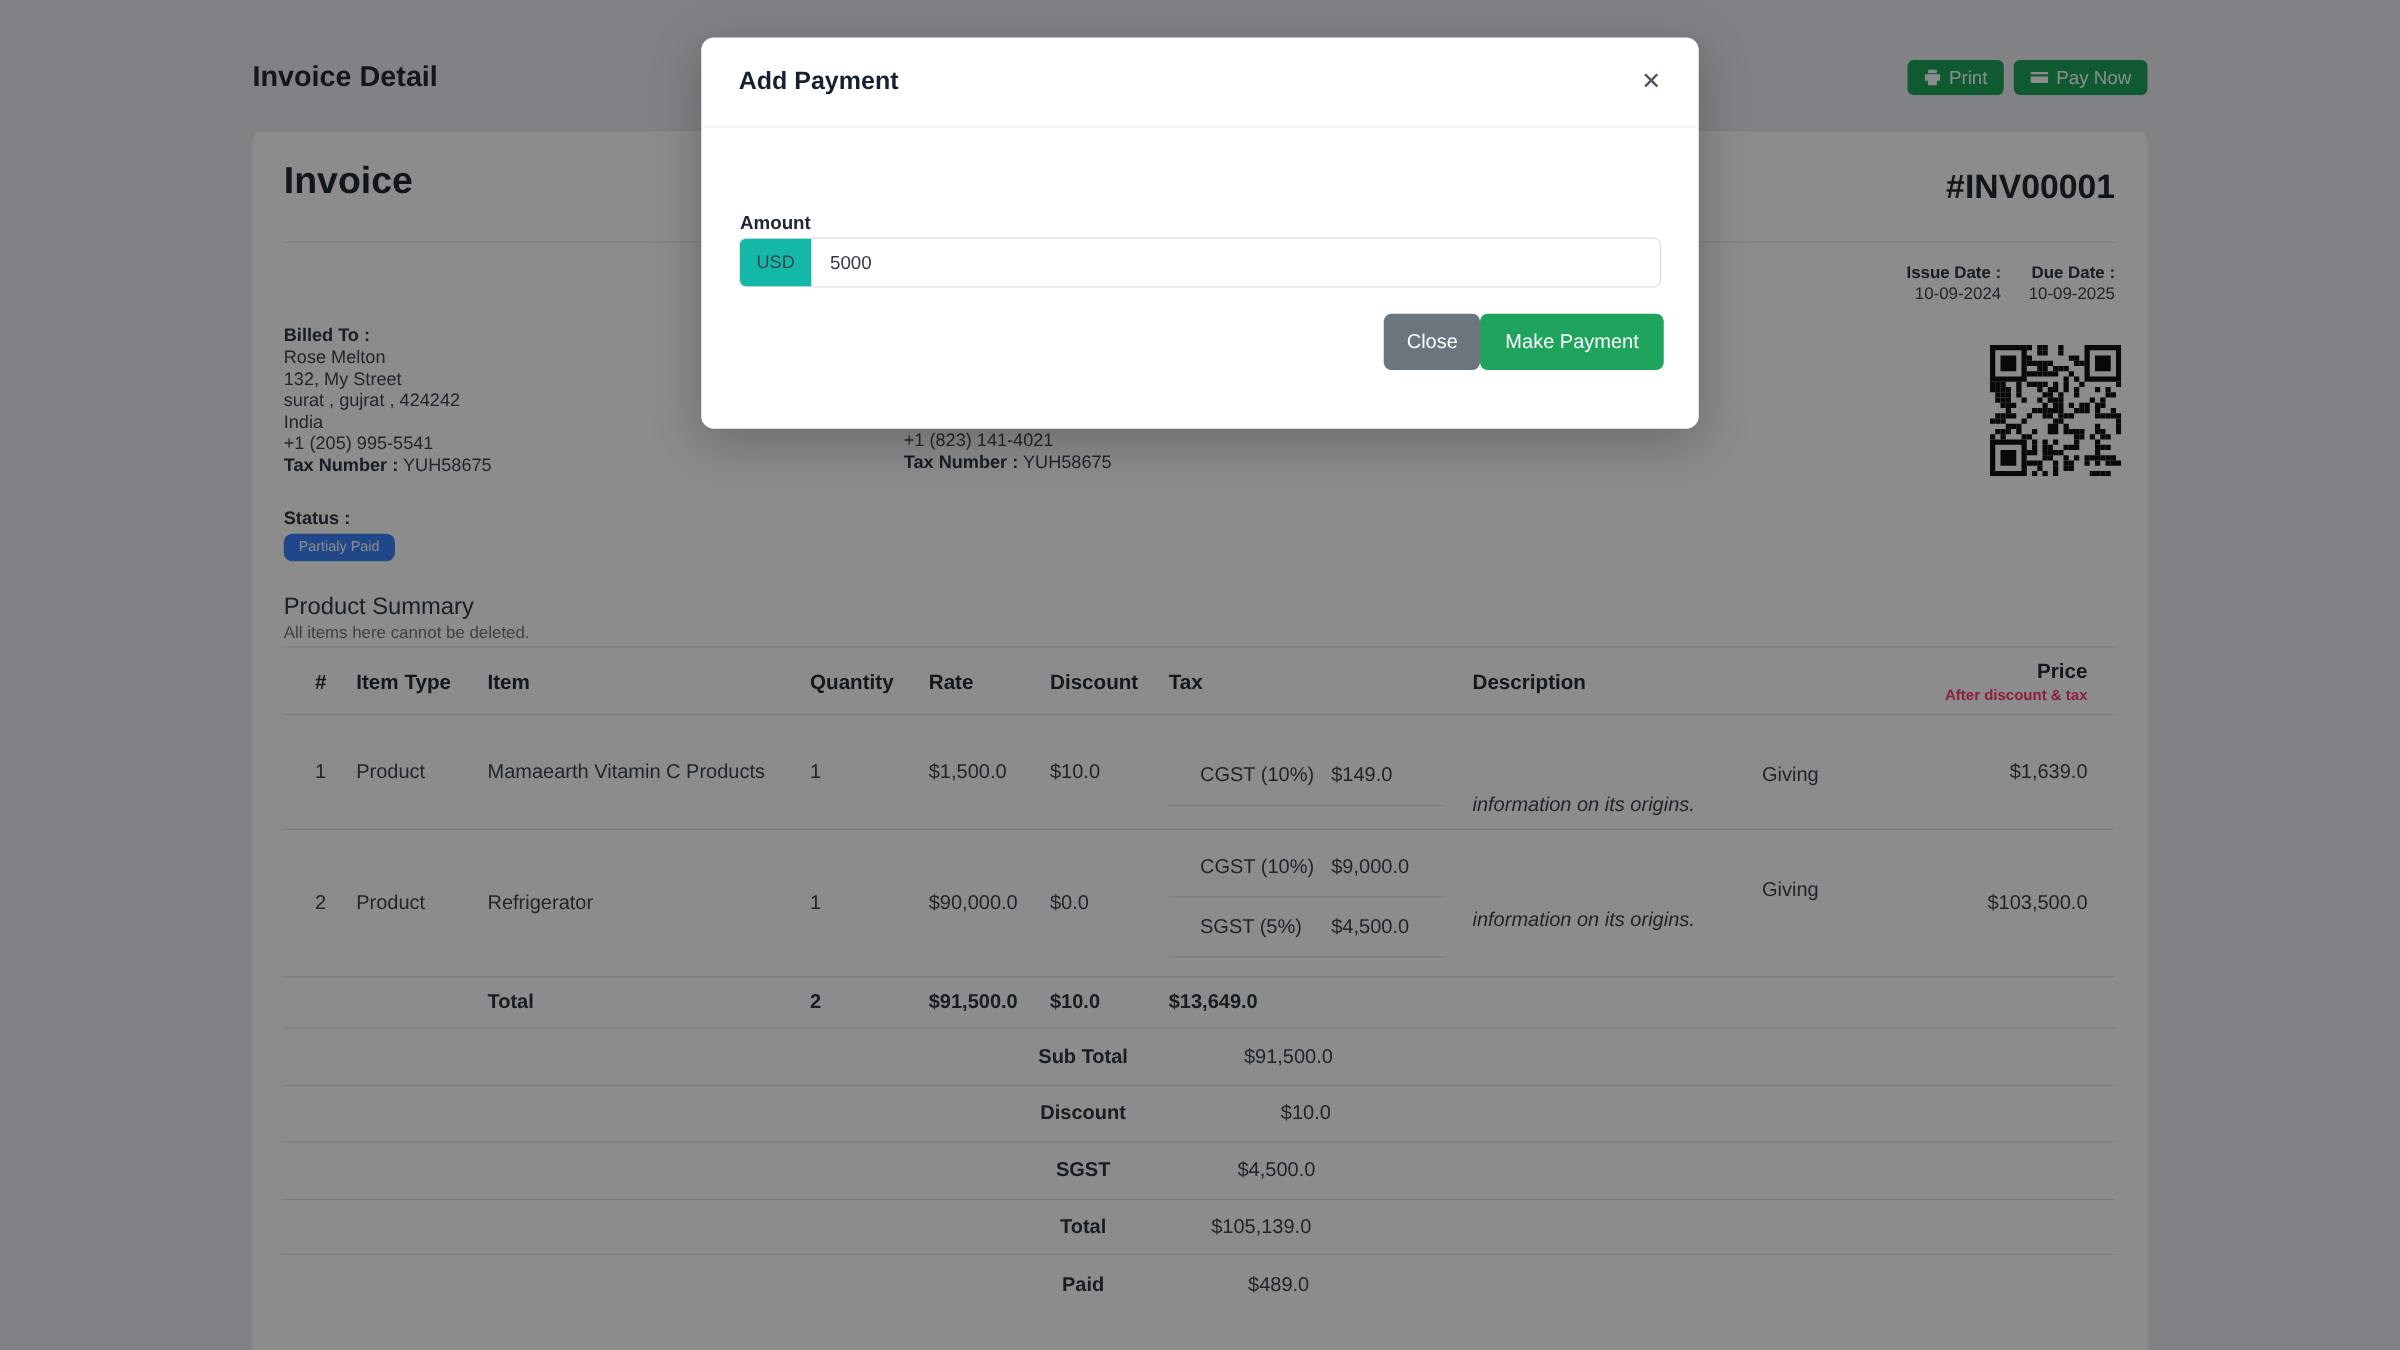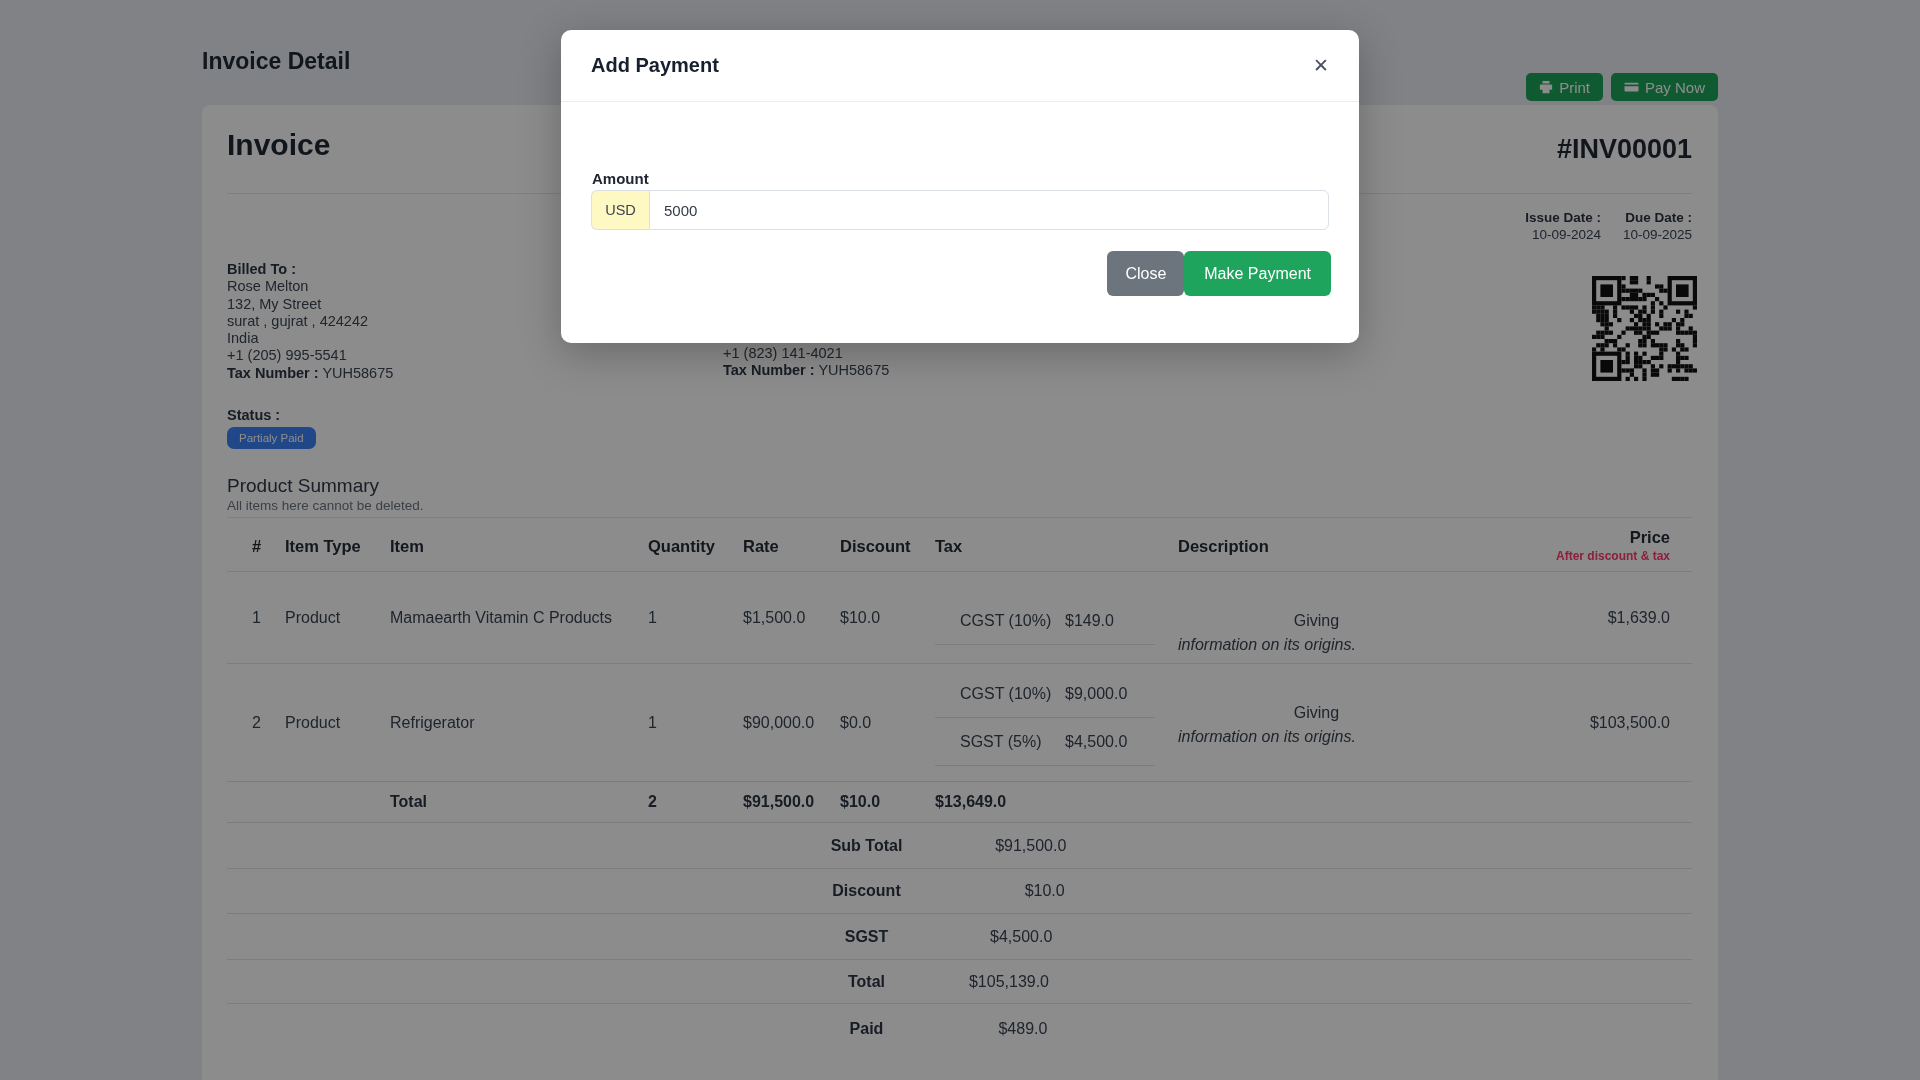--- a/index.html
+++ b/index.html
@@ -6,21 +6,21 @@
   html,body { width:1920px; height:1080px; overflow:hidden; }
   body { font-family:"Liberation Sans","DejaVu Sans",sans-serif; background:#e9edf2; position:relative; }
 
   .stage { position:absolute; inset:0; width:1920px; height:1080px; overflow:hidden; }
 
   
   .page-title { position:absolute; left:202px; top:48px; font-size:23px; font-weight:bold; color:#222b36; }
   .header-actions { position:absolute; top:48px; right:202px; display:flex; gap:8px; }
   .btn-green { background:#1ea45c; color:#fff; border:none; border-radius:5px; font-size:15px;
                padding:6px 13px; display:flex; align-items:center; gap:6px; cursor:pointer;
-               font-family:inherit; height:28px;margin-top:25px; }
+               font-family:inherit; height:28px; }
 
   
   .card { position:absolute; left:202px; top:105px; width:1516px; height:1030px; background:#ffffff;
           border-radius:8px 8px 0 0; }
   .inv-heading { position:absolute; left:227px; top:128px; font-size:30px; font-weight:bold; color:#1f2833; }
   .inv-number  { position:absolute; right:228px; top:134px; font-size:27px; font-weight:bold; color:#1f2833; }
   .inv-divider { position:absolute; left:227px; top:193px; width:1465px; height:1px; background:#e4e8ed; }
 
   .addr { position:absolute; left:227px; top:261px; font-size:14.5px; line-height:17.3px; color:#3c4654; }
   .addr b { color:#2c3644; }
@@ -50,21 +50,21 @@
   .th-price .subnote { display:block; font-size:12px; color:#ff3a6e; font-weight:bold; }
   .r1 { height:91px; }
   .r2 { height:118px; }
   .cell-price { text-align:right; padding-right:22px; }
   .tax-cell { align-self:stretch; }
   .r1 .tax-cell { padding-top:25px; }
   .r2 .tax-cell { padding-top:6px; }
   .tax-line { display:grid; grid-template-columns:105px auto; padding-left:25px; width:220px;
               height:48px; align-items:center; border-bottom:1px solid #dee2e6; }
   .desc-cell { align-self:stretch; padding-top:37px; line-height:24px; }
-  .desc-l1 { text-align:center; padding-right:15px; }
+  .desc-l1 { text-align:right; padding-right:15px; }
   .desc-l2 { text-align:left;font-style:italic; }
   .trow-total { height:42px; font-weight:bold; color:#2c3644; border-top:1px solid #dee2e6;
                 border-bottom:1px solid #dee2e6; }
 
   .srow { display:flex; justify-content:center; align-items:center; border-bottom:1px solid #dee2e6;
           font-size:16px; color:#3a4453; }
   .srow .slabel { font-weight:bold; color:#2c3644; }
   .srow .svalue { width:186px; text-align:right; padding-right:22px; }
   .sr1{height:46px}.sr2{height:45px}.sr3{height:45px}.sr4{height:46px}.sr5{height:44px}.sr6{height:50px; border-bottom:none;}
 
@@ -75,21 +75,21 @@
   .modal-header { height:72px; display:flex; align-items:center; justify-content:space-between;
                   padding:0 30px; border-bottom:1px solid #e9edf2; }
   .modal-title { font-size:20px; font-weight:bold; color:#16202e; }
   .modal-close { background:none; border:none; font-size:19px; color:#4a5260; cursor:pointer; line-height:1; }
   .tabs { display:flex; justify-content:center; align-items:center; gap:27px; margin-top:22px; }
   .tab { background:none; border:none; color:#1ea45c; font-size:15.5px; cursor:pointer; font-family:inherit;
          padding:8px 2px; }
   .tab.active { background:#1ea45c; color:#ffffff; border-radius:19px; padding:9px 17px; }
   .amount-label { position:absolute; left:31px; top:140px; font-size:15px; font-weight:bold; color:#202733; }
   .input-group { position:absolute; left:30px; top:160px; width:738px; height:40px; display:flex; }
-  .ig-addon { width:58px; background:#fef9c3; border:1px solid #dbe0e6; border-right:none;
+  .ig-addon { width:58px; background:#14b8a6; border:1px solid #dbe0e6; border-right:none;
               border-radius:6px 0 0 6px; display:flex; align-items:center; justify-content:center;
               font-size:14.5px; color:#3a4453; }
   .ig-input { flex:1; border:1px solid #dbe0e6; border-radius:0 6px 6px 0; font-size:15px; color:#333b46;
               padding:0 14px; font-family:inherit; outline:none; }
   .modal-actions { position:absolute; right:28px; top:221px; display:flex; }
   .btn-close { background:#6c757d; color:#fff; border:none; border-radius:6px; font-size:16px;
                padding:0 18px; height:45px; cursor:pointer; font-family:inherit; }
   .btn-pay { background:#1ea45c; color:#fff; border:none; border-radius:6px; font-size:16px;
              padding:0 20px; height:45px; cursor:pointer; font-family:inherit; }
   .icon-svg { display:block; }

